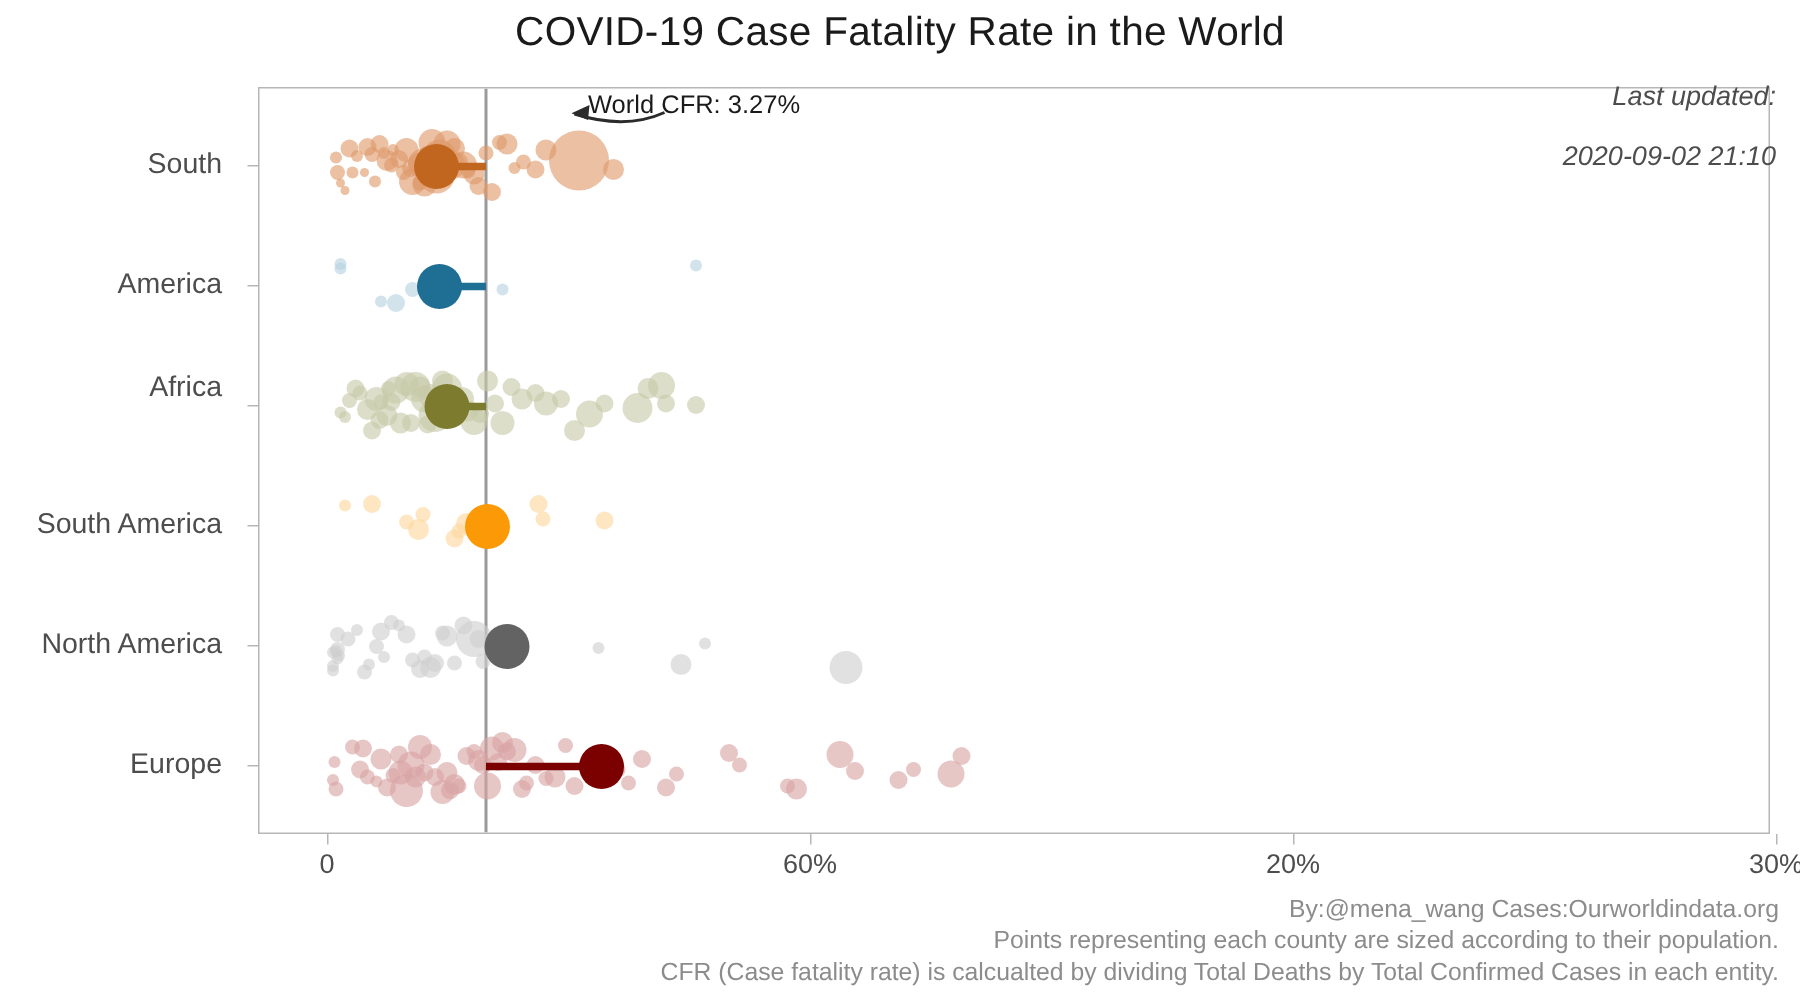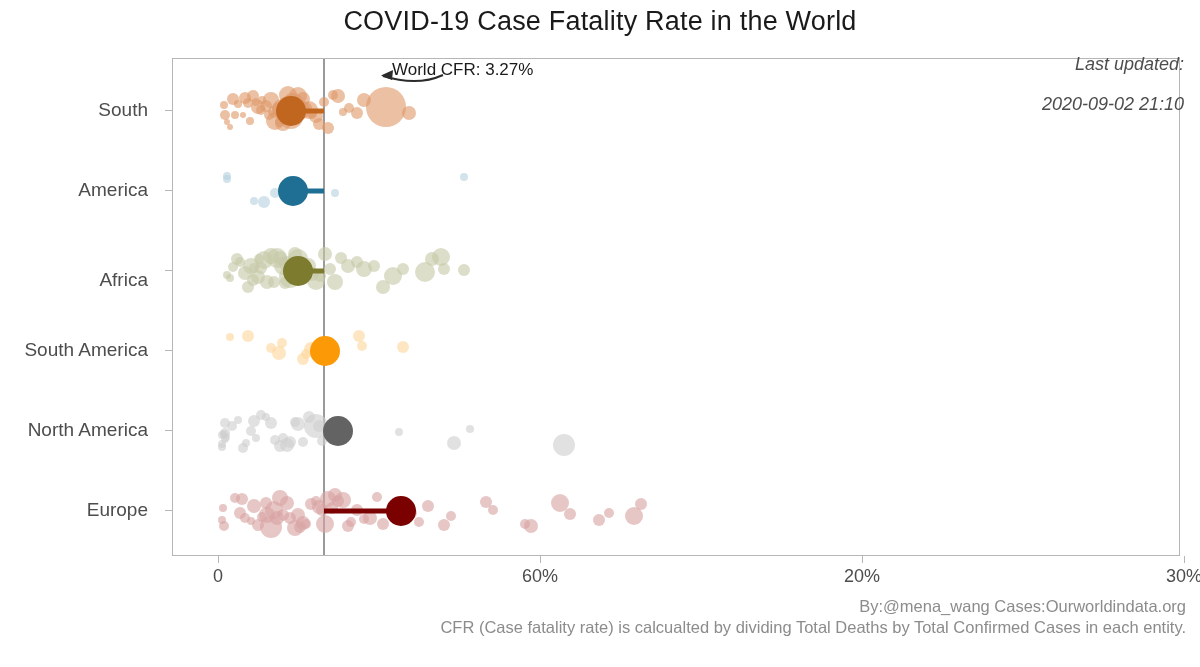--- a/index.html
+++ b/index.html
@@ -146,21 +146,21 @@
 
 <div id="chart-root">
 
   <div class="chart-title">COVID-19 Case Fatality Rate in the World</div>
 
   <div class="ylabels">
       <div class="ylabel" style="top: 52px;">South</div>
       <div class="ytick" style="top: 52px;"></div>
       <div class="ylabel" style="top: 132px;">America</div>
       <div class="ytick" style="top: 132px;"></div>
-      <div class="ylabel" style="top: 222px;">Africa</div>
+      <div class="ylabel" style="top: 201px;">Africa</div>
       <div class="ytick" style="top: 212px;"></div>
       <div class="ylabel" style="top: 292px;">South America</div>
       <div class="ytick" style="top: 292px;"></div>
       <div class="ylabel" style="top: 372px;">North America</div>
       <div class="ytick" style="top: 372px;"></div>
       <div class="ylabel" style="top: 452px;">Europe</div>
       <div class="ytick" style="top: 452px;"></div>
     </div>
 
   <div class="plot-panel">
@@ -401,16 +401,17 @@
       <div class="xtick-label" style="left: 1184px;">30%</div>
     </div>
 
   <div class="annot-note" style="left:392px; top:60px;">World CFR: 3.27%</div>
 
   <div class="last-updated" style="top:54px;">Last updated:</div>
   <div class="last-updated" style="top:94px;">2020-09-02 21:10</div>
 
   <div class="caption-block">
     <span class="caption-line">By:@mena_wang  Cases:Ourworldindata.org</span>
+    <span class="caption-line">Points representing each county are sized according to their population.</span>
     <span class="caption-line">CFR (Case fatality rate) is calcualted by dividing Total Deaths by Total Confirmed Cases in each entity.</span>
   </div>
 
 </div>
 
 </body></html>

